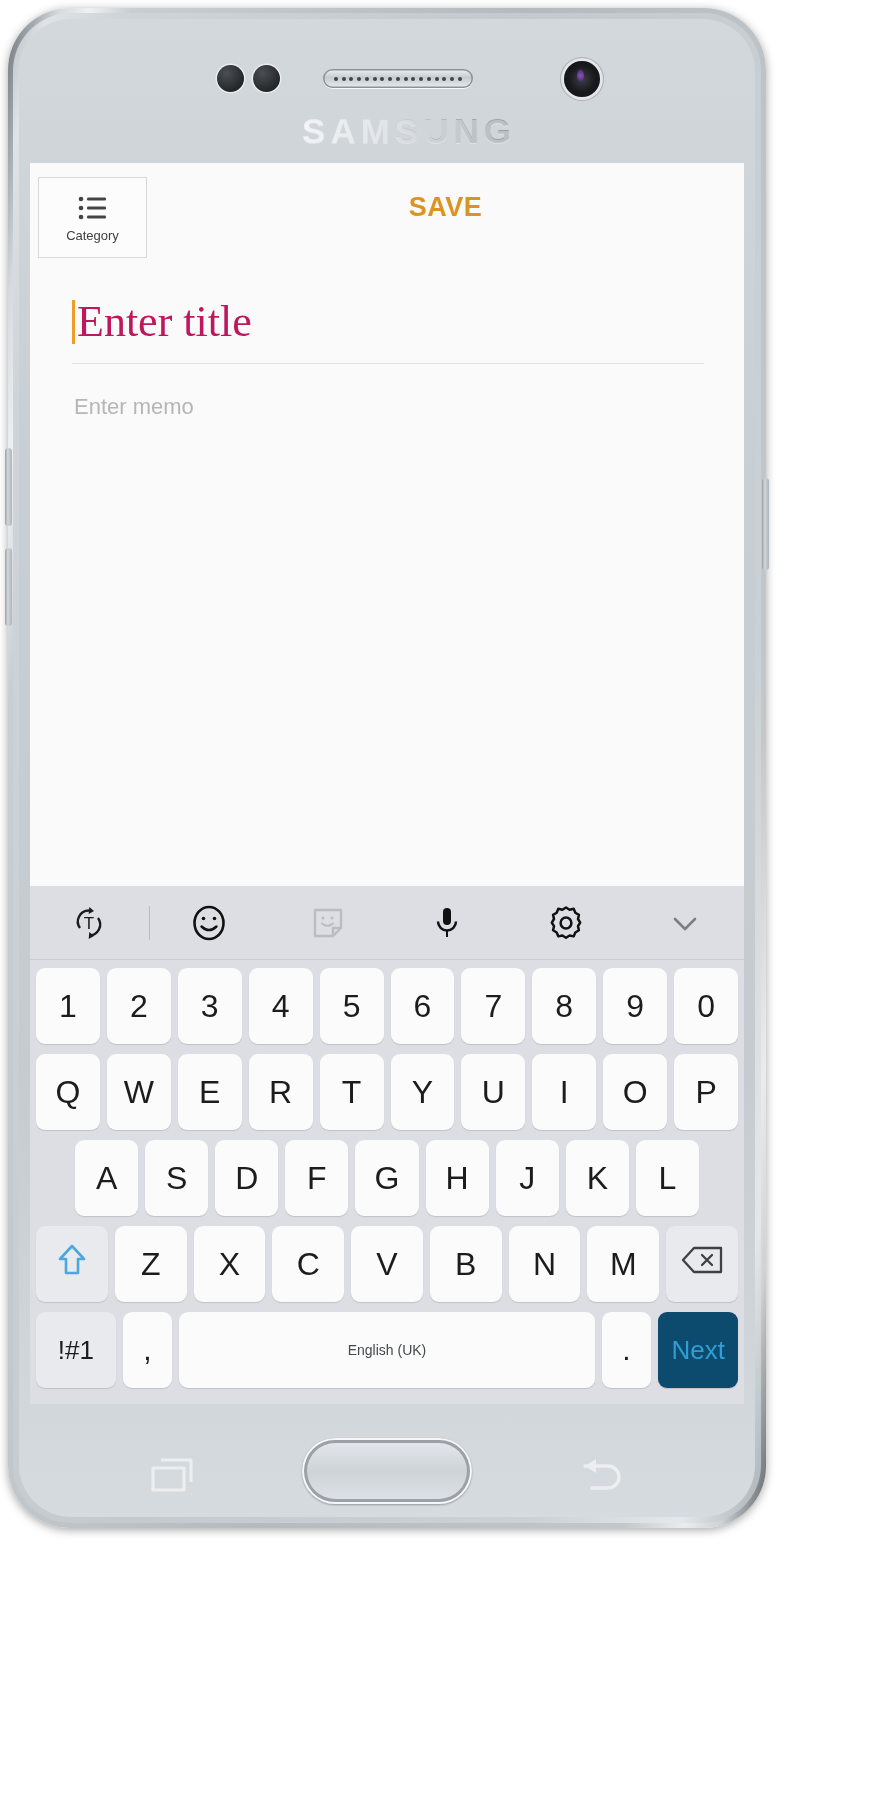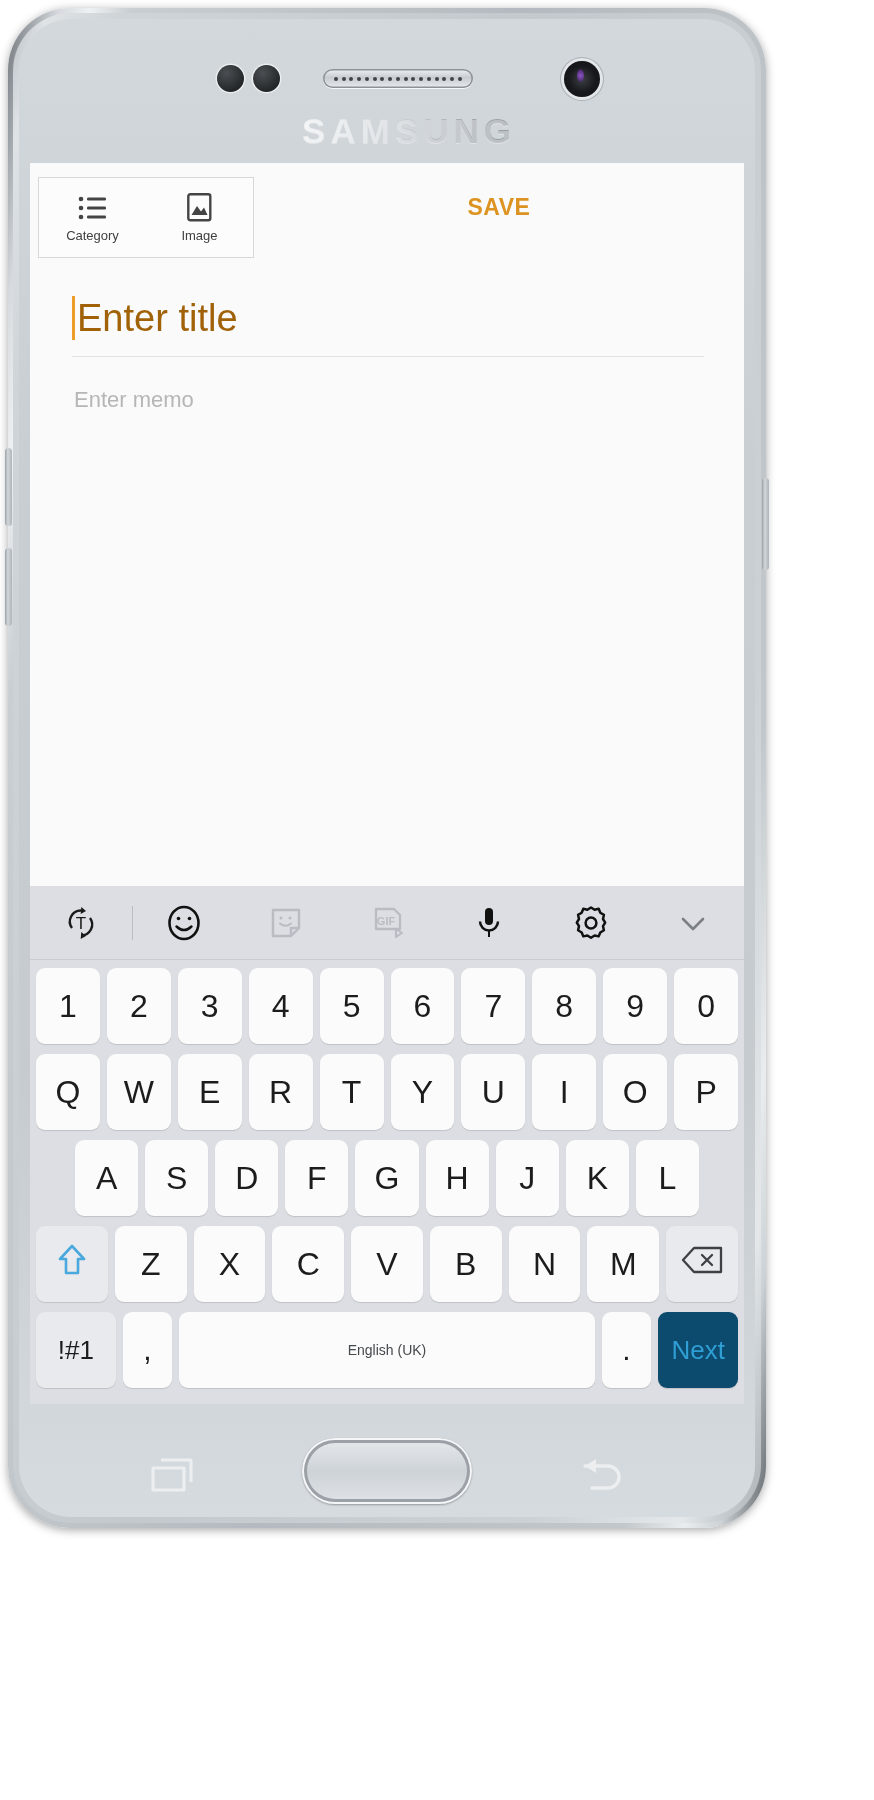--- a/index.html
+++ b/index.html
@@ -117,37 +117,37 @@
     align-items: center; justify-content: center;
     gap: 5px;
     cursor: pointer;
   }
   .tool .ic { height: 31px; display: flex; align-items: center; }
   .tool .lbl { font-size: 13px; color: #404040; }
   .save-btn {
     flex: 1;
     display: flex; align-items: center; justify-content: center;
     padding-bottom: 6px;
-    font-size: 23px; font-weight: bold; letter-spacing: .5px;
+    font-size: 27px; font-weight: bold; letter-spacing: .5px;
     color: #dd9321;
     cursor: pointer;
   }
 
   
   .title-wrap {
     position: relative;
     margin: 38px 40px 0 42px;
     padding-bottom: 16px;
     border-bottom: 1.5px solid #e2e2e2;
     display: flex; align-items: center;
   }
   .caret {
     width: 3px; height: 44px; background: #ee9d2b; margin-right: 2px;
   }
-  .title-ph { font-size: 38px; color: #a16207; }
+  .title-ph { font-size: 44px; color: #be185d; font-family: Liberation Serif, serif; }
   .memo-ph {
     margin: 30px 0 0 44px; font-size: 22px; color: #b6b6b6;
   }
   .memo-area {
     position: absolute; left: 0; right: 0; top: 290px; bottom: 170px;
     cursor: text;
   }
 
   
   .keyboard {
@@ -277,29 +277,20 @@
                     <rect x="9" y="11.6" width="19" height="3" rx="1.3"></rect>
                   <circle cx="3" cy="22" r="2.3"></circle>
                     <rect x="9" y="20.6" width="19" height="3" rx="1.3"></rect>
                 </g>
               </svg>
             </span>
             <span class="lbl">Category</span>
           </div>
 
 
-          <div class="tool">
-            <span class="ic">
-              <svg width="25" height="29" viewBox="0 0 25 29">
-                <rect x="1.3" y="1.3" width="22" height="26" rx="2" fill="none" stroke="#444" stroke-width="2.4"></rect>
-                <path d="M4.5 22 L10 13 L14 18.5 L17 14.5 L20.5 22 Z" fill="#444"></path>
-              </svg>
-            </span>
-            <span class="lbl">Image</span>
-          </div>
 
 
         </div>
 
         <div class="save-btn">SAVE</div>
       </div>
 
       <div class="title-wrap">
         <div class="caret"></div>
         <div class="title-ph">Enter title</div>
@@ -329,27 +320,20 @@
               <path d="M13.5 24.5 Q21 31.5 28.5 24.5" fill="none" stroke="#111" stroke-width="2.4" stroke-linecap="round"></path>
             </svg>
           </div>
           <div class="kb-tool">
             <svg width="42" height="42" viewBox="0 0 42 42">
               <path d="M8 8 h26 v18 l-8 8 h-18 Z" fill="none" stroke="#b9bcc2" stroke-width="2.4" stroke-linejoin="round"></path>
               <path d="M34 26 h-8 v8" fill="none" stroke="#b9bcc2" stroke-width="2.4" stroke-linejoin="round"></path>
               <circle cx="16" cy="16" r="1.5" fill="#b9bcc2"></circle>
               <circle cx="25" cy="16" r="1.5" fill="#b9bcc2"></circle>
               <path d="M15 21.5 Q20.5 26 26 21.5" fill="none" stroke="#b9bcc2" stroke-width="2.1" stroke-linecap="round"></path>
-            </svg>
-          </div>
-          <div class="kb-tool">
-            <svg width="42" height="42" viewBox="0 0 42 42">
-              <path d="M9 7 h18 l6 6 v14 h-24 Z" fill="none" stroke="#b9bcc2" stroke-width="2.3" stroke-linejoin="round"></path>
-              <text x="19" y="23" font-size="11" font-weight="bold" font-family="Liberation Sans, sans-serif" fill="#b9bcc2" text-anchor="middle">GIF</text>
-              <path d="M29 27 l6 4 l-6 4 Z" fill="none" stroke="#b9bcc2" stroke-width="2.1" stroke-linejoin="round"></path>
             </svg>
           </div>
           <div class="kb-tool">
             <svg width="42" height="42" viewBox="0 0 42 42">
               <rect x="17" y="6" width="8" height="17" rx="4" fill="#111"></rect>
               <path d="M12 19.5 a9 9 0 0 0 18 0" fill="none" stroke="#111" stroke-width="2.5"></path>
               <rect x="20" y="28" width="2" height="7" fill="#111"></rect>
             </svg>
           </div>
           <div class="kb-tool">

